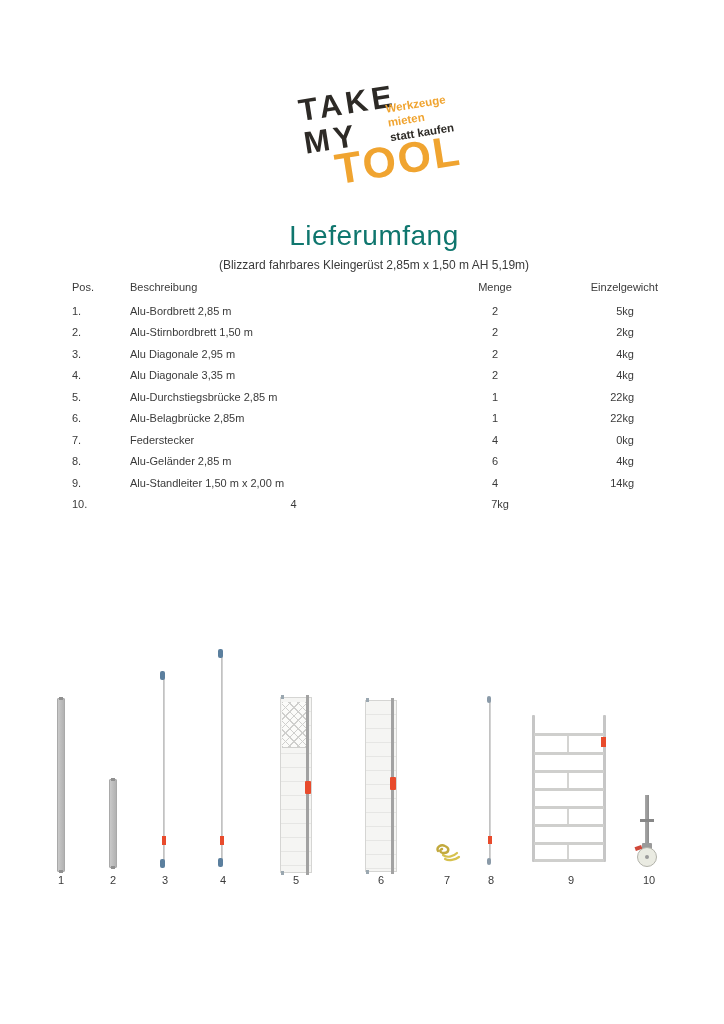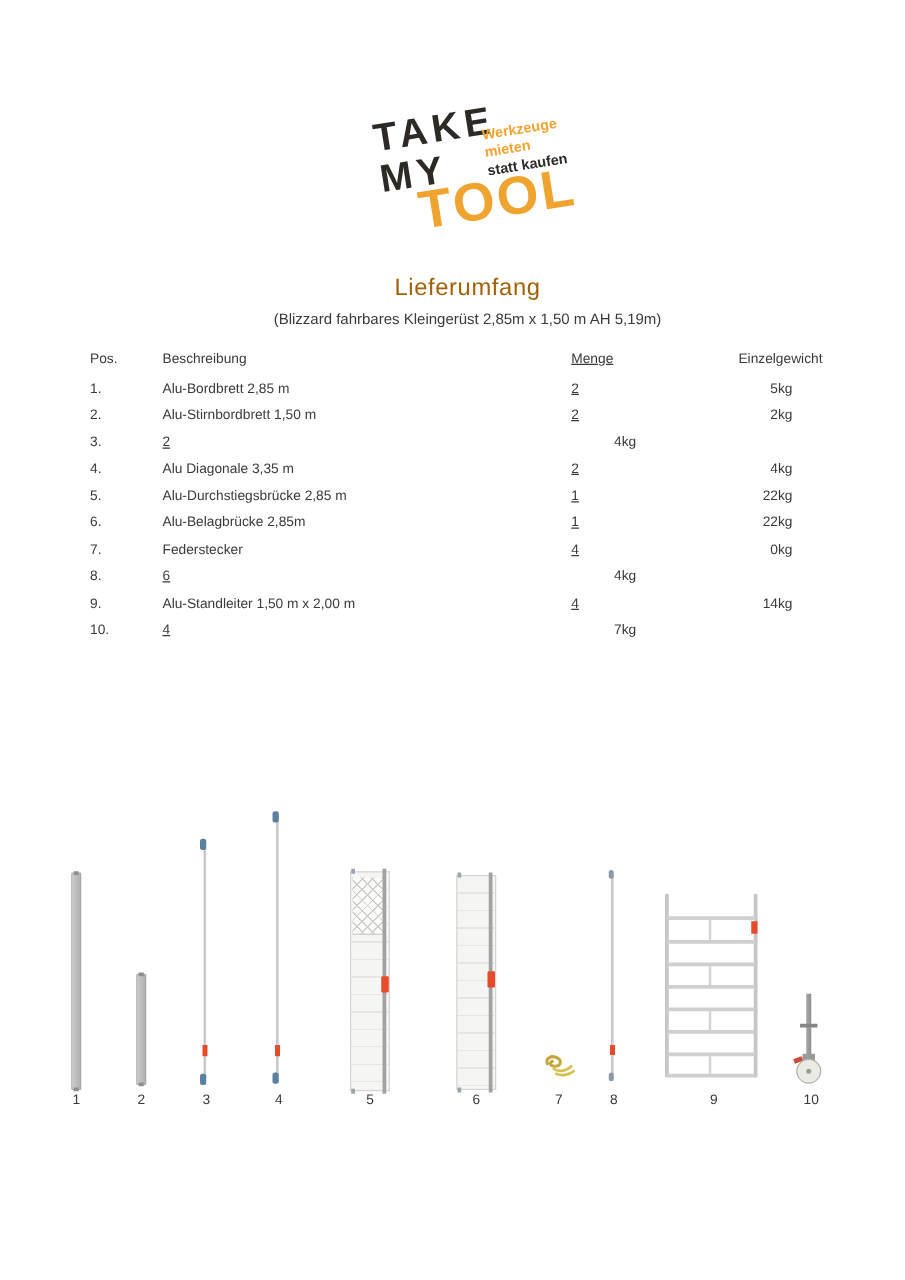--- a/index.html
+++ b/index.html
@@ -13,30 +13,30 @@
   .logo-take { font-size:31px; font-weight:bold; color:#2d2a26; letter-spacing:4px; line-height:1.0; }
   .logo-my   { font-size:31px; font-weight:bold; color:#2d2a26; letter-spacing:4px; line-height:1.0; margin-top:2px; }
   .logo-tool { font-size:43px; font-weight:bold; color:var(--brand_orange,#f0a430); letter-spacing:2px;
                line-height:0.9; margin-left:27px; margin-top:-4px; }
   .logo-tagline { position:absolute; left:86px; top:20px; line-height:1.25; white-space:nowrap; }
   .tag-orange { color:var(--brand_orange,#f0a430); font-size:11.5px; font-weight:bold; }
   .tag-dark   { color:#2d2a26; font-size:11.5px; font-weight:bold; }
 
   
   .title-wrap { position:absolute; left:24px; top:220px; width:700px; text-align:center; }
-  .doc-title { font-size:19px; letter-spacing:0.5px; color:#a16207; }
+  .doc-title { font-size:28px; letter-spacing:0.5px; color:#0f766e; }
   .doc-subtitle { font-size:12px; color:#3a3a3a; margin-top:6px; }
 
   
   .parts-table { position:absolute; left:72px; top:277px; width:586px; font-size:11px; }
   .trow { display:grid; grid-template-columns:58px 1fr 76px 125px; line-height:21.5px; }
   .trow.header { margin-bottom:2px; }
   .c-pos  { text-align:left; }
   .c-desc { text-align:left; }
-  .c-qty  { text-align:left;text-decoration:underline; }
+  .c-qty  { text-align:center; }
   .c-wt   { text-align:right; padding-right:24px; }
   .trow.header .c-wt { padding-right:0;text-align:right; }
 
   
   .figures { position:absolute; left:0; top:645px; width:724px; height:260px; }
   .fig-label { position:absolute; top:229px; width:24px; text-align:center;
                font-size:11px; color:#3a3a3a; }
 
   
   .board { position:absolute; width:8px; background:linear-gradient(90deg,#c9c9c9,#b2b2b2);
@@ -116,20 +116,21 @@
       <div class="c-wt">5kg</div>
     </div>
     <div class="trow">
       <div class="c-pos">2.</div>
       <div class="c-desc">Alu-Stirnbordbrett 1,50 m</div>
       <div class="c-qty">2</div>
       <div class="c-wt">2kg</div>
     </div>
     <div class="trow">
       <div class="c-pos">3.</div>
+      <div class="c-desc">Alu Diagonale 2,95 m</div>
       <div class="c-qty">2</div>
       <div class="c-wt">4kg</div>
     </div>
     <div class="trow">
       <div class="c-pos">4.</div>
       <div class="c-desc">Alu Diagonale 3,35 m</div>
       <div class="c-qty">2</div>
       <div class="c-wt">4kg</div>
     </div>
     <div class="trow">
@@ -145,20 +146,21 @@
       <div class="c-wt">22kg</div>
     </div>
     <div class="trow">
       <div class="c-pos">7.</div>
       <div class="c-desc">Federstecker</div>
       <div class="c-qty">4</div>
       <div class="c-wt">0kg</div>
     </div>
     <div class="trow">
       <div class="c-pos">8.</div>
+      <div class="c-desc">Alu-Geländer 2,85 m</div>
       <div class="c-qty">6</div>
       <div class="c-wt">4kg</div>
     </div>
     <div class="trow">
       <div class="c-pos">9.</div>
       <div class="c-desc">Alu-Standleiter 1,50 m x 2,00 m</div>
       <div class="c-qty">4</div>
       <div class="c-wt">14kg</div>
     </div>
     <div class="trow">

